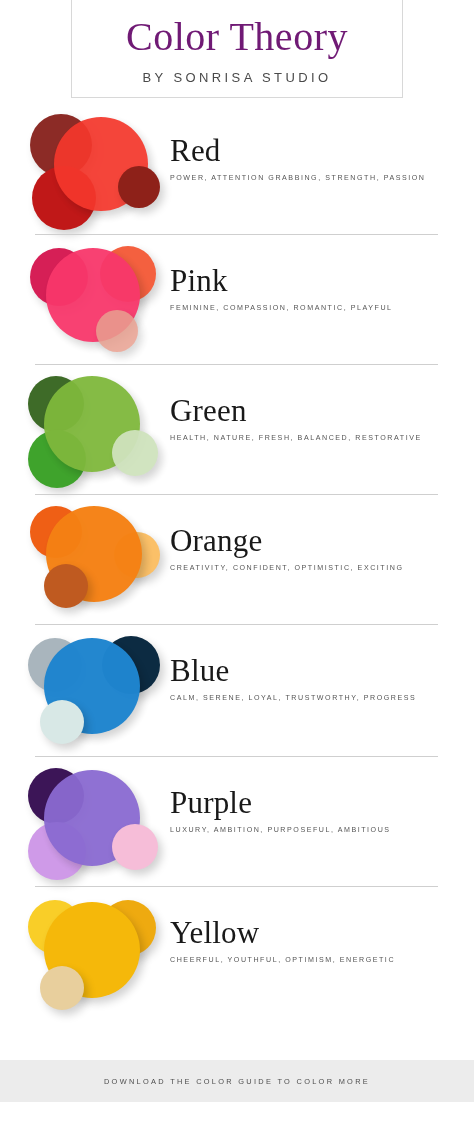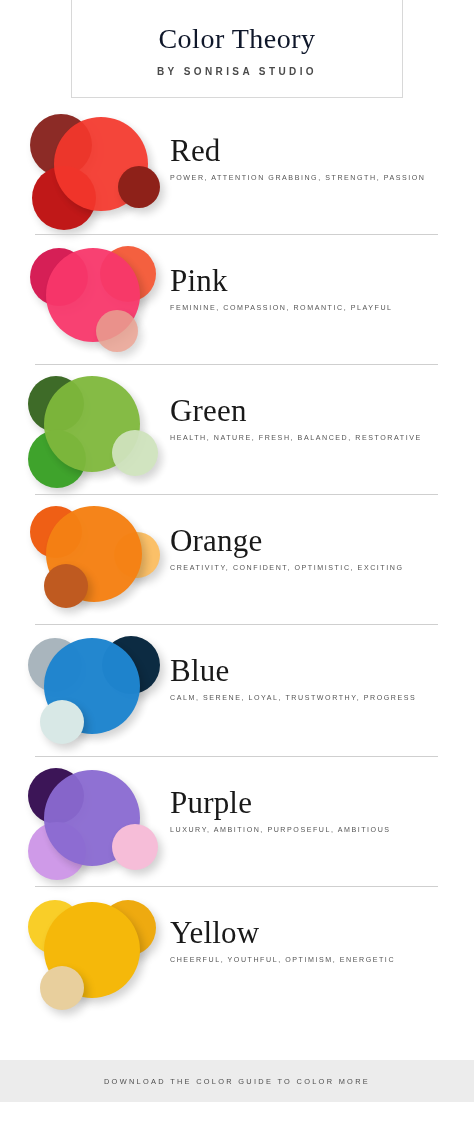--- a/index.html
+++ b/index.html
@@ -23,34 +23,34 @@
     border:1px solid #d8d8d8;
     border-top:none;
     display:flex;
     flex-direction:column;
     align-items:center;
     justify-content:center;
     background:#fff;
   }
   .header-title {
     font-family:"Liberation Serif", serif;
-    font-size:28px;
+    font-size:40px;
     font-weight:400;
-    color:#0f172a;
+    color:#701a75;
     letter-spacing:0.5px;
     line-height:1.05;
     margin-top:10px;
   }
   .header-sub {
     margin-top:12px;
     font-family:"Liberation Sans", sans-serif;
-    font-size:10px;
+    font-size:13px;
     letter-spacing:3.4px;
     color:#4a4a4a;
-    font-weight:700;
+    font-weight:400;
   }
 
   
   .sections {
     position:absolute;
     left:0; top:104px;
     width:474px;
   }
   .section {
     position:relative;

